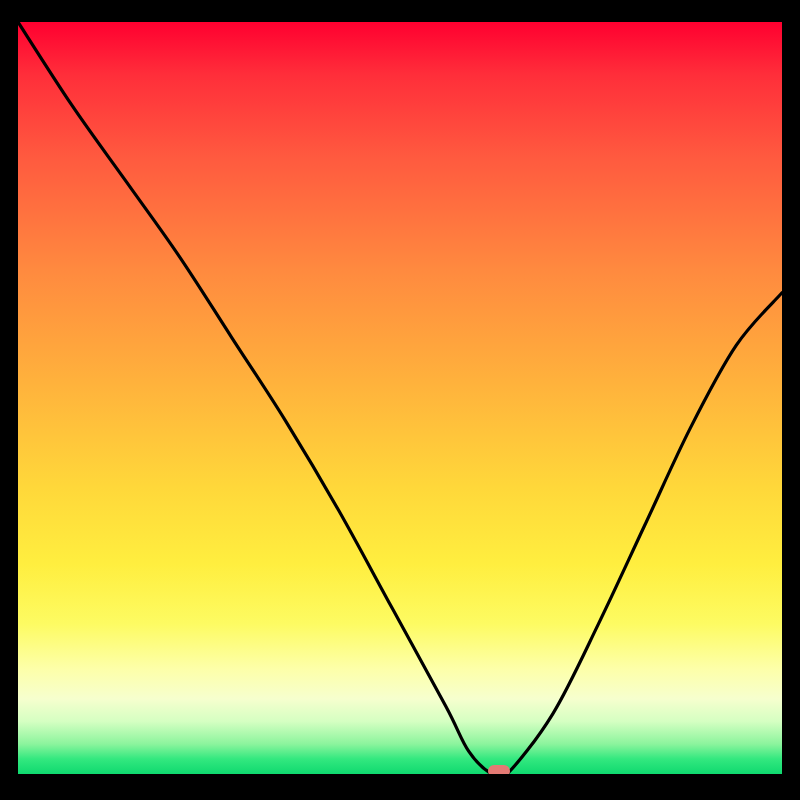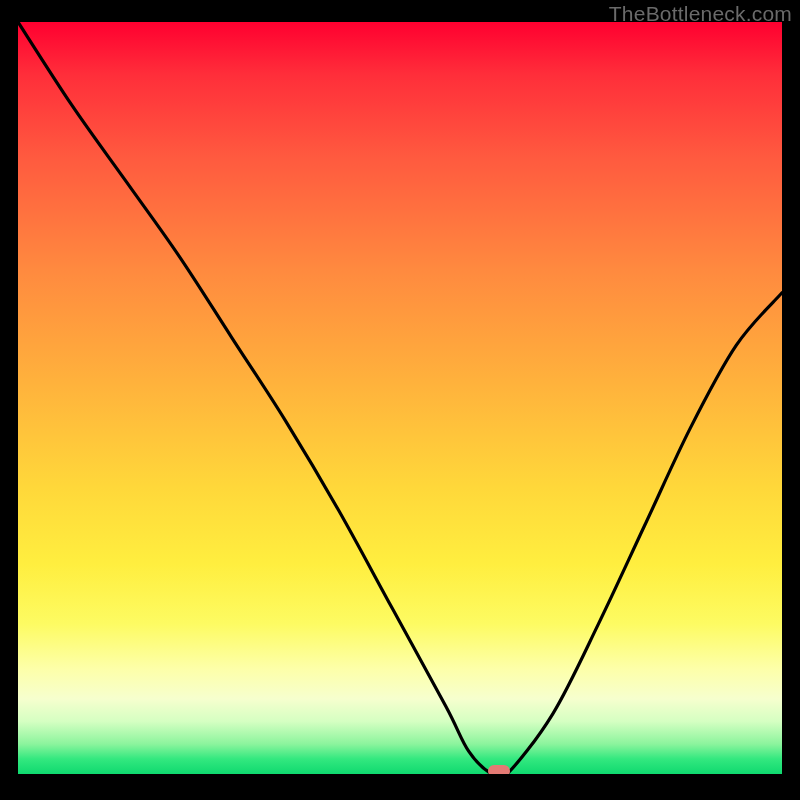--- a/index.html
+++ b/index.html
@@ -72,21 +72,20 @@
     background: #e47a74;
     z-index: 20;
     transform: translate(-50%, -50%);
   }
 </style>
 </head>
 <body>
 
 <div class="frame">
 
-  <div class="watermark">TheBottleneck.com</div>
 
   <div class="plot-area">
     <div class="gradient"></div>
 
     <svg class="curve" viewBox="0 0 764 752" preserveAspectRatio="none">
       <path id="curve-path" fill="none" stroke="#000000" stroke-width="3.2" stroke-linecap="round" stroke-linejoin="round" d="M 0.0 0.0 C 8.9 13.8, 35.7 56.4, 53.5 82.7 C 71.3 109.0, 89.1 132.9, 107.0 157.9 C 124.8 183.0, 142.6 206.8, 160.4 233.1 C 178.3 259.4, 196.1 288.3, 213.9 315.8 C 231.7 343.4, 249.6 369.7, 267.4 398.6 C 285.2 427.4, 303.1 457.5, 320.9 488.8 C 338.7 520.1, 356.5 554.0, 374.4 586.6 C 392.2 619.1, 415.1 660.5, 427.8 684.3 C 440.6 708.1, 443.1 718.2, 450.8 729.4 C 458.4 740.7, 467.3 748.2, 473.7 752.0 C 480.0 755.8, 478.8 762.0, 489.0 752.0 C 499.1 742.0, 519.5 716.9, 534.8 691.8 C 550.1 666.8, 565.4 632.9, 580.6 601.6 C 595.9 570.3, 611.2 536.4, 626.5 503.8 C 641.8 471.3, 657.0 436.2, 672.3 406.1 C 687.6 376.0, 702.9 345.9, 718.2 323.4 C 733.4 300.8, 756.4 279.5, 764.0 270.7"></path>
     </svg>
 
     <div id="marker" class="marker" style="left: 481.32px; top: 749px; background: rgb(228, 122, 116);"></div>
   </div>

